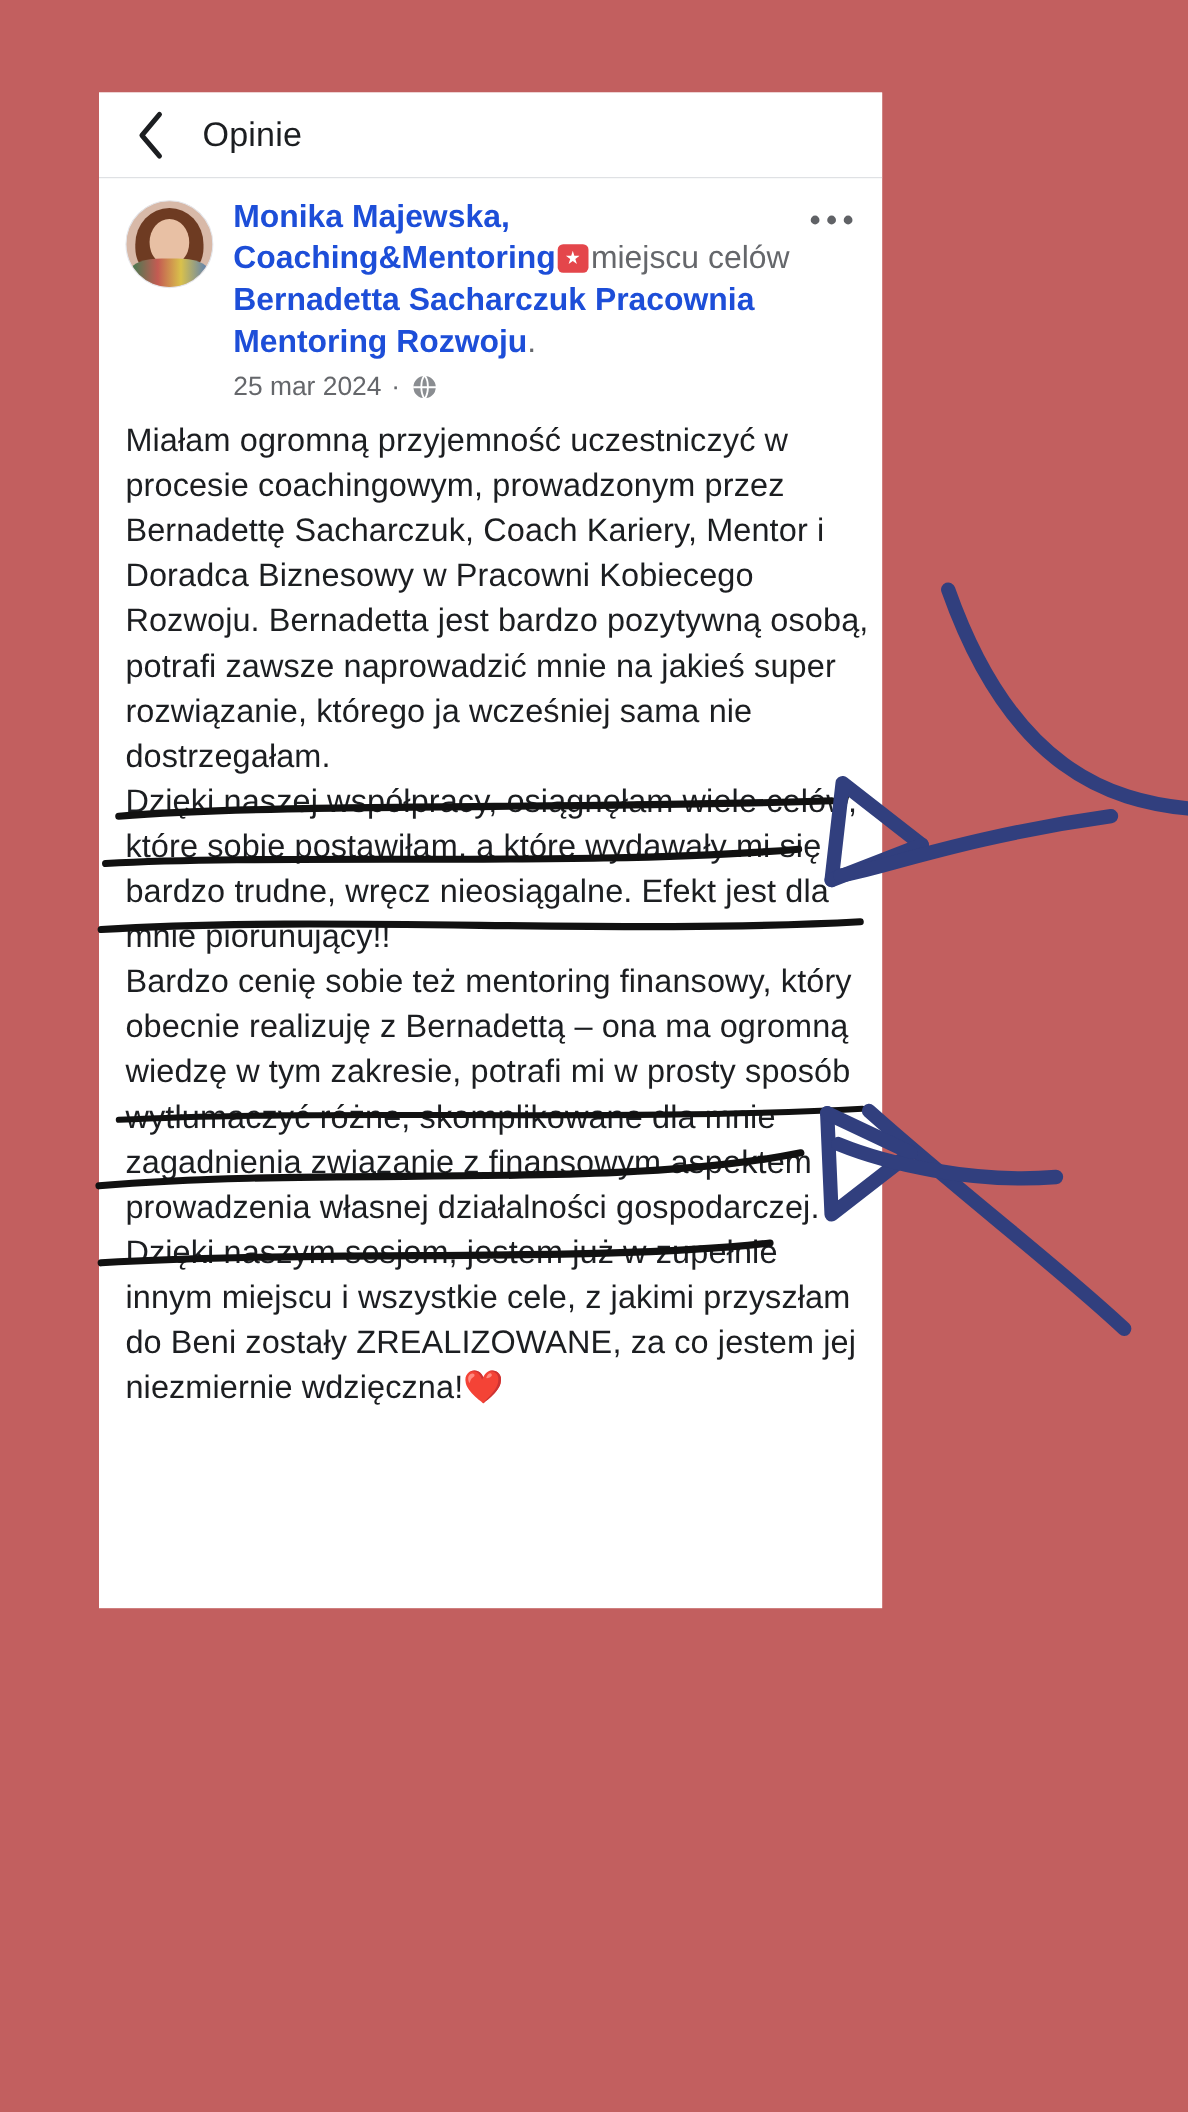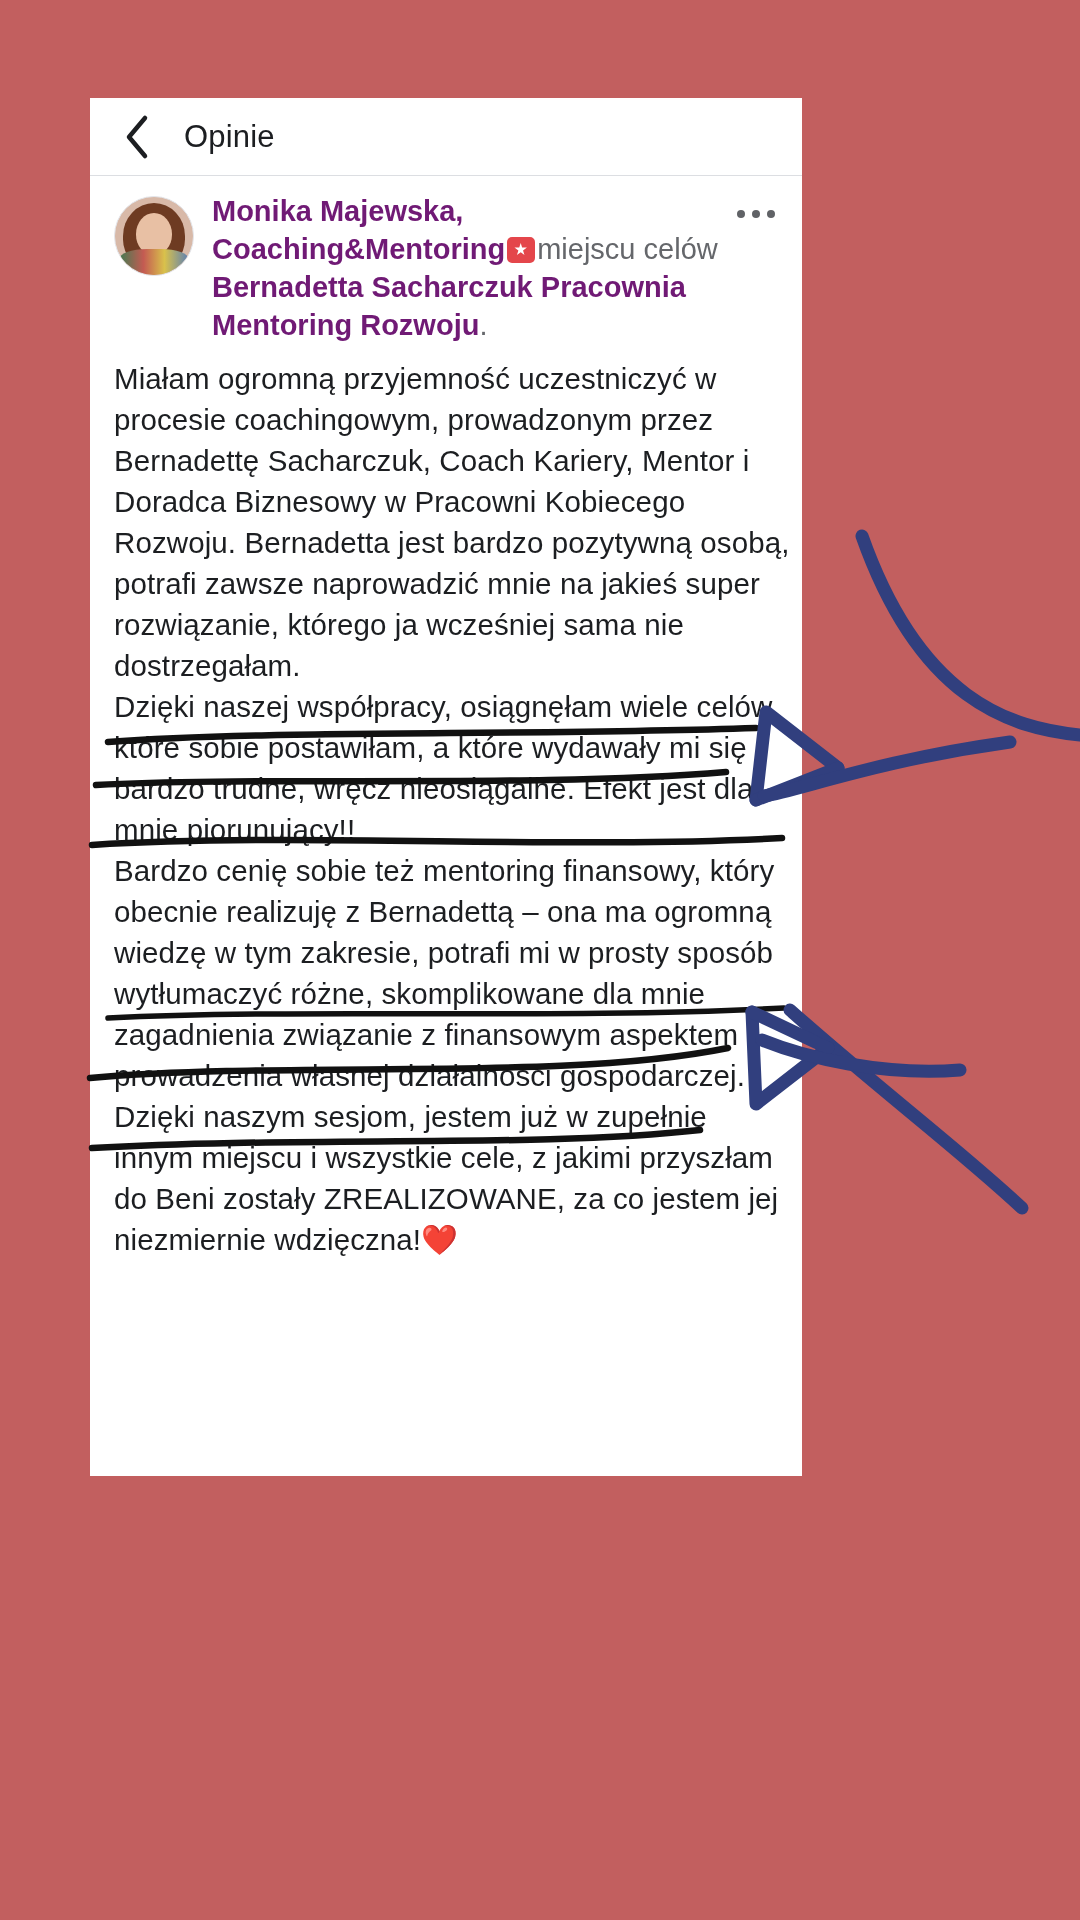--- a/index.html
+++ b/index.html
@@ -12,21 +12,21 @@
     background: #c25f5f;
     font-family: "Liberation Sans", sans-serif;
     overflow: hidden;
     position: relative;
   }
 
   
   .screenshot {
     position: absolute;
     left: 90px;
-    top: 98px;
+    top: 84px;
     width: 712px;
     height: 1378px;
     background: #ffffff;
     overflow: hidden;
   }
 
   
   .topbar {
     height: 78px;
     display: flex;
@@ -98,21 +98,21 @@
     padding-right: 58px;
     flex: 1 1 auto;
   }
   .name-line {
     font-size: 29px;
     line-height: 38px;
     color: #65676b;
     font-weight: 400;
   }
   .name-line b {
-    color: #701a75;
+    color: #1d4ed8;
     font-weight: 700;
   }
   .flag-badge {
     display: inline-block;
     width: 28px;
     height: 26px;
     background: #e4464b;
     border-radius: 5px;
     position: relative;
     vertical-align: -4px;
@@ -195,20 +195,31 @@
       <div class="av-hair"></div>
       <div class="av-face"></div>
       <div class="av-body"></div>
     </div>
 
     <div class="header-text">
       <div class="name-line">
         <b>Monika Majewska, Coaching&amp;Mentoring</b><span class="flag-badge"></span><span>miejscu</span>
         <span>celów</span>
         <b>Bernadetta Sacharczuk Pracownia Mentoring Rozwoju</b><span>.</span>
+      </div>
+      <div class="meta-line">
+        <span>25 mar 2024</span>
+        <span>·</span>
+        <span class="globe-icon">
+          <svg width="26" height="26" viewBox="0 0 26 26" aria-hidden="true">
+            <circle cx="13" cy="13" r="11" fill="#8a8d91"></circle>
+            <path d="M2.6 13h20.8M13 2.2c4 4.6 4 16.2 0 21.6M13 2.2c-4 4.6-4 16.2 0 21.6" fill="none" stroke="#ffffff" stroke-width="1.7"></path>
+            <circle cx="13" cy="13" r="11" fill="none" stroke="#ffffff" stroke-width="1.7"></circle>
+          </svg>
+        </span>
       </div>
     </div>
 
     <div class="more-dots">
       <i></i>
       <i></i>
       <i></i>
     </div>
   </div>
 

